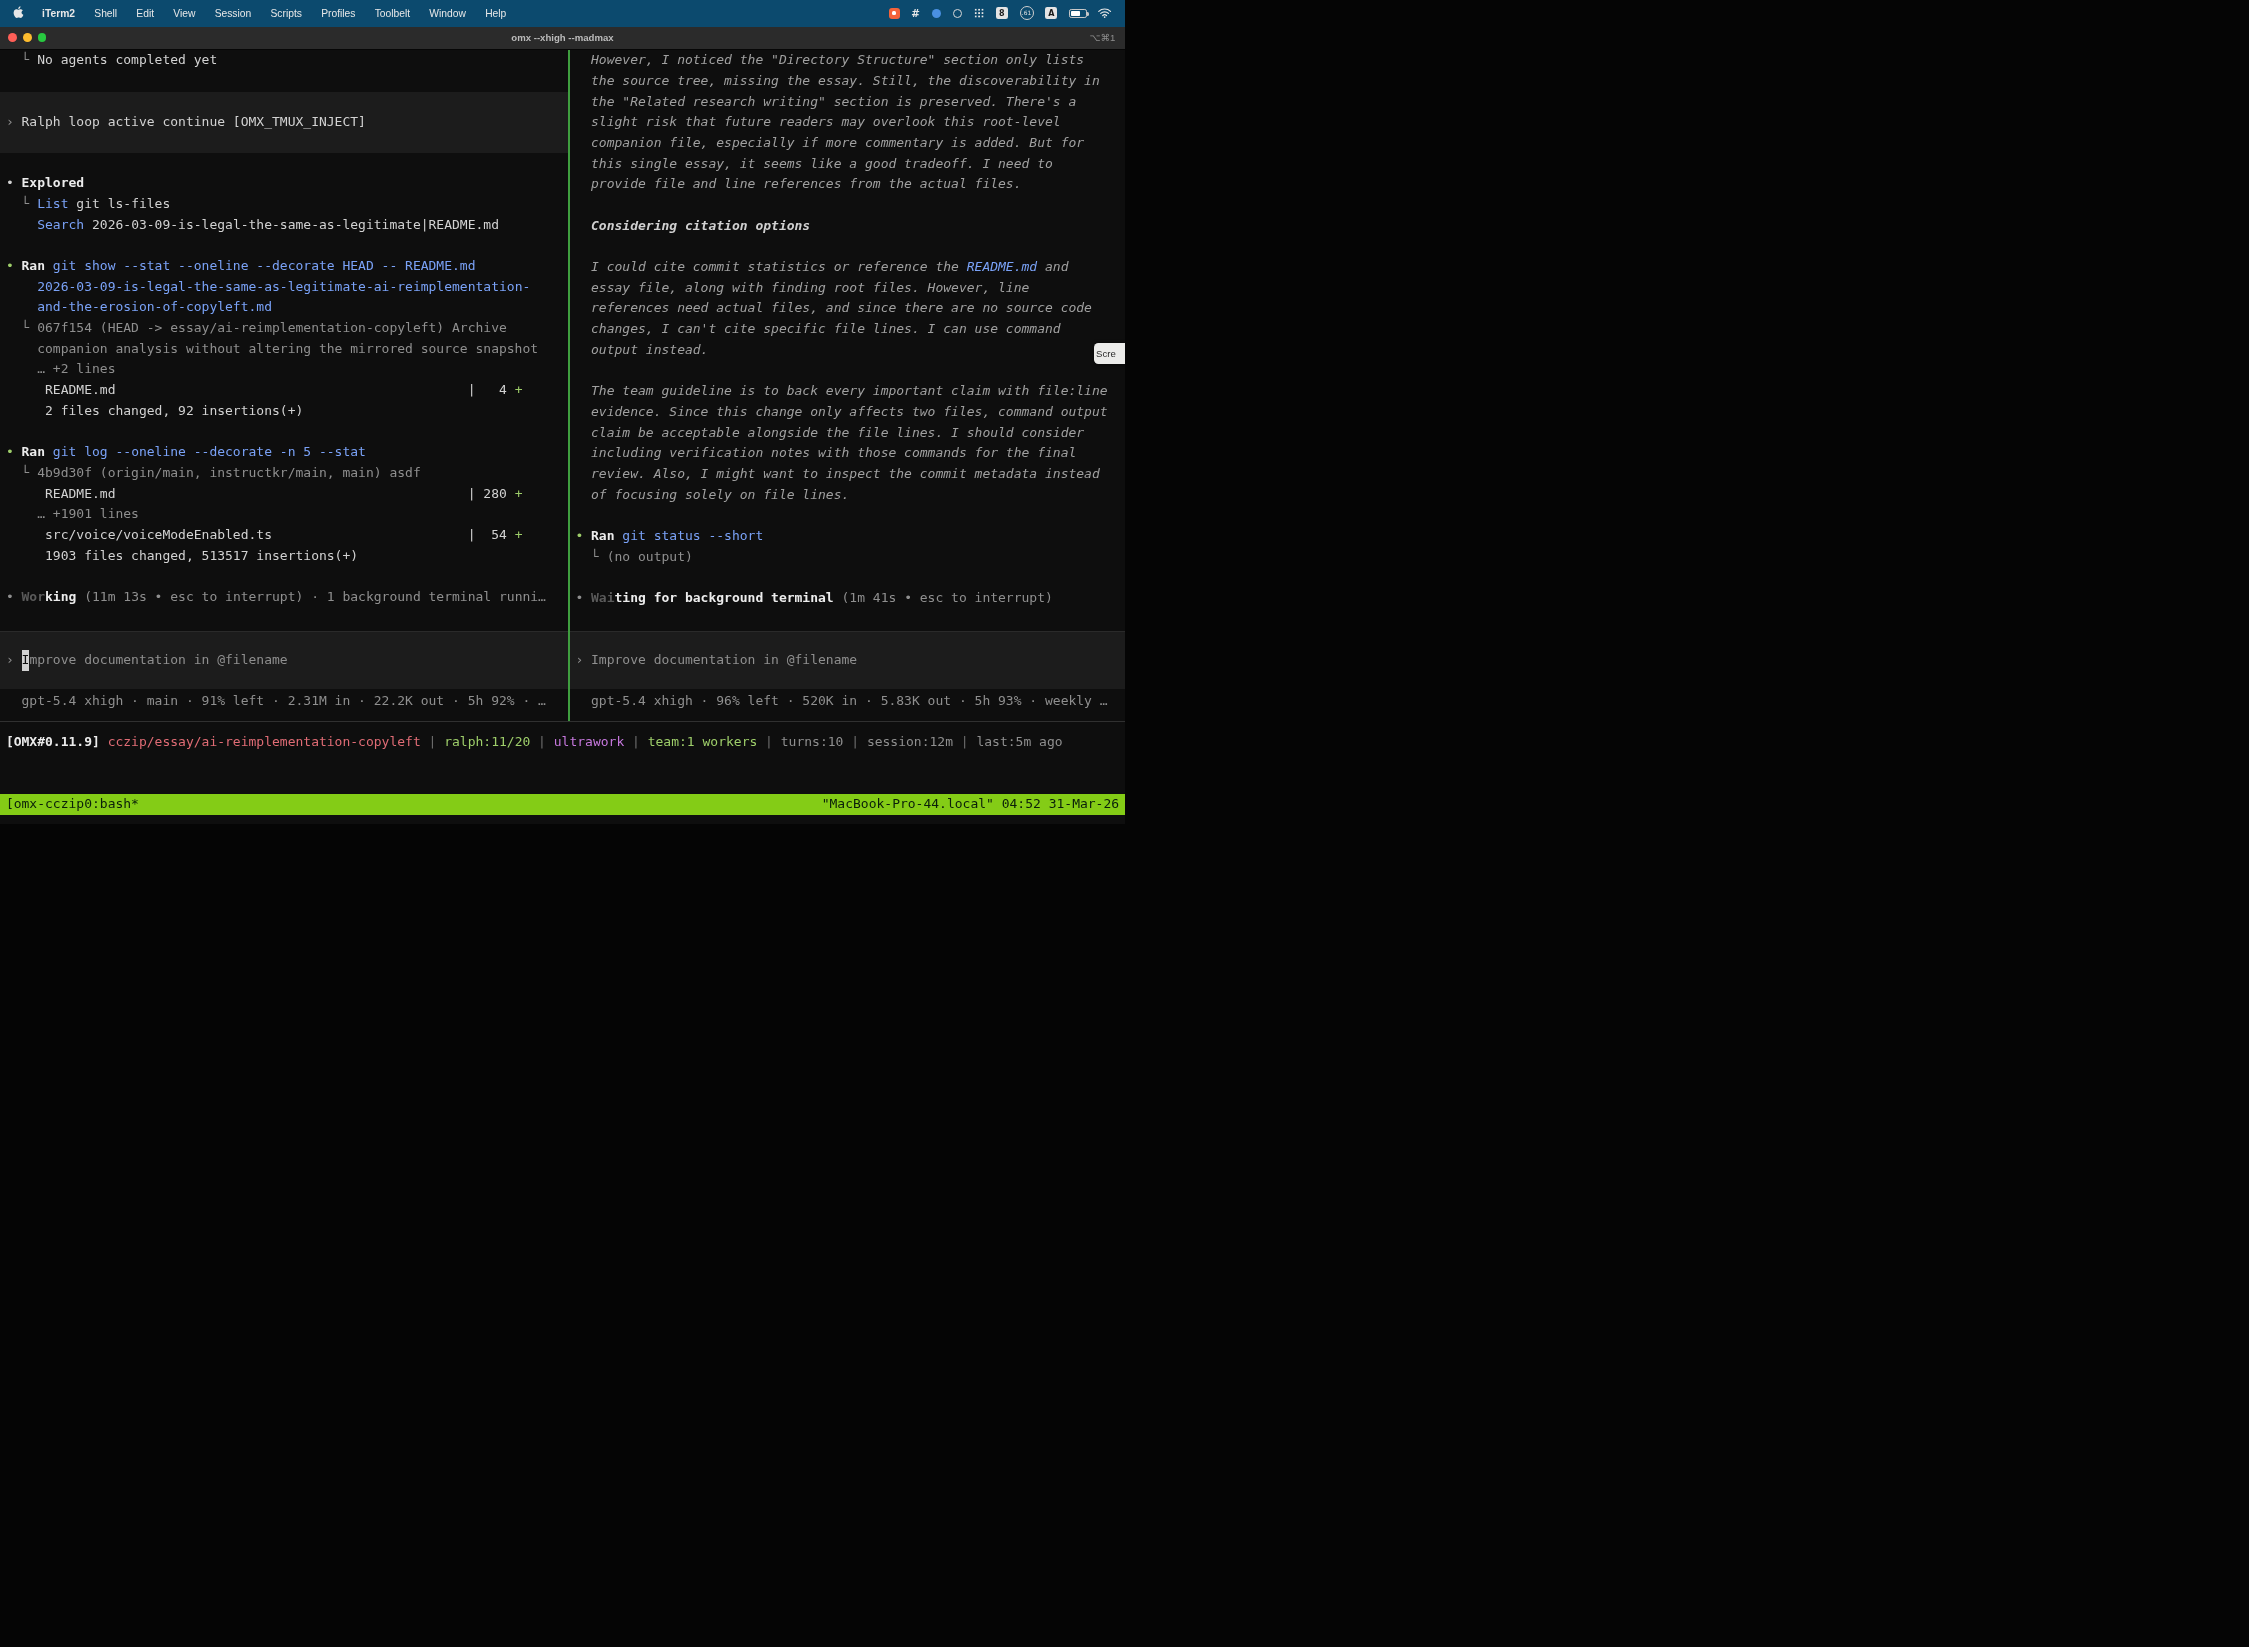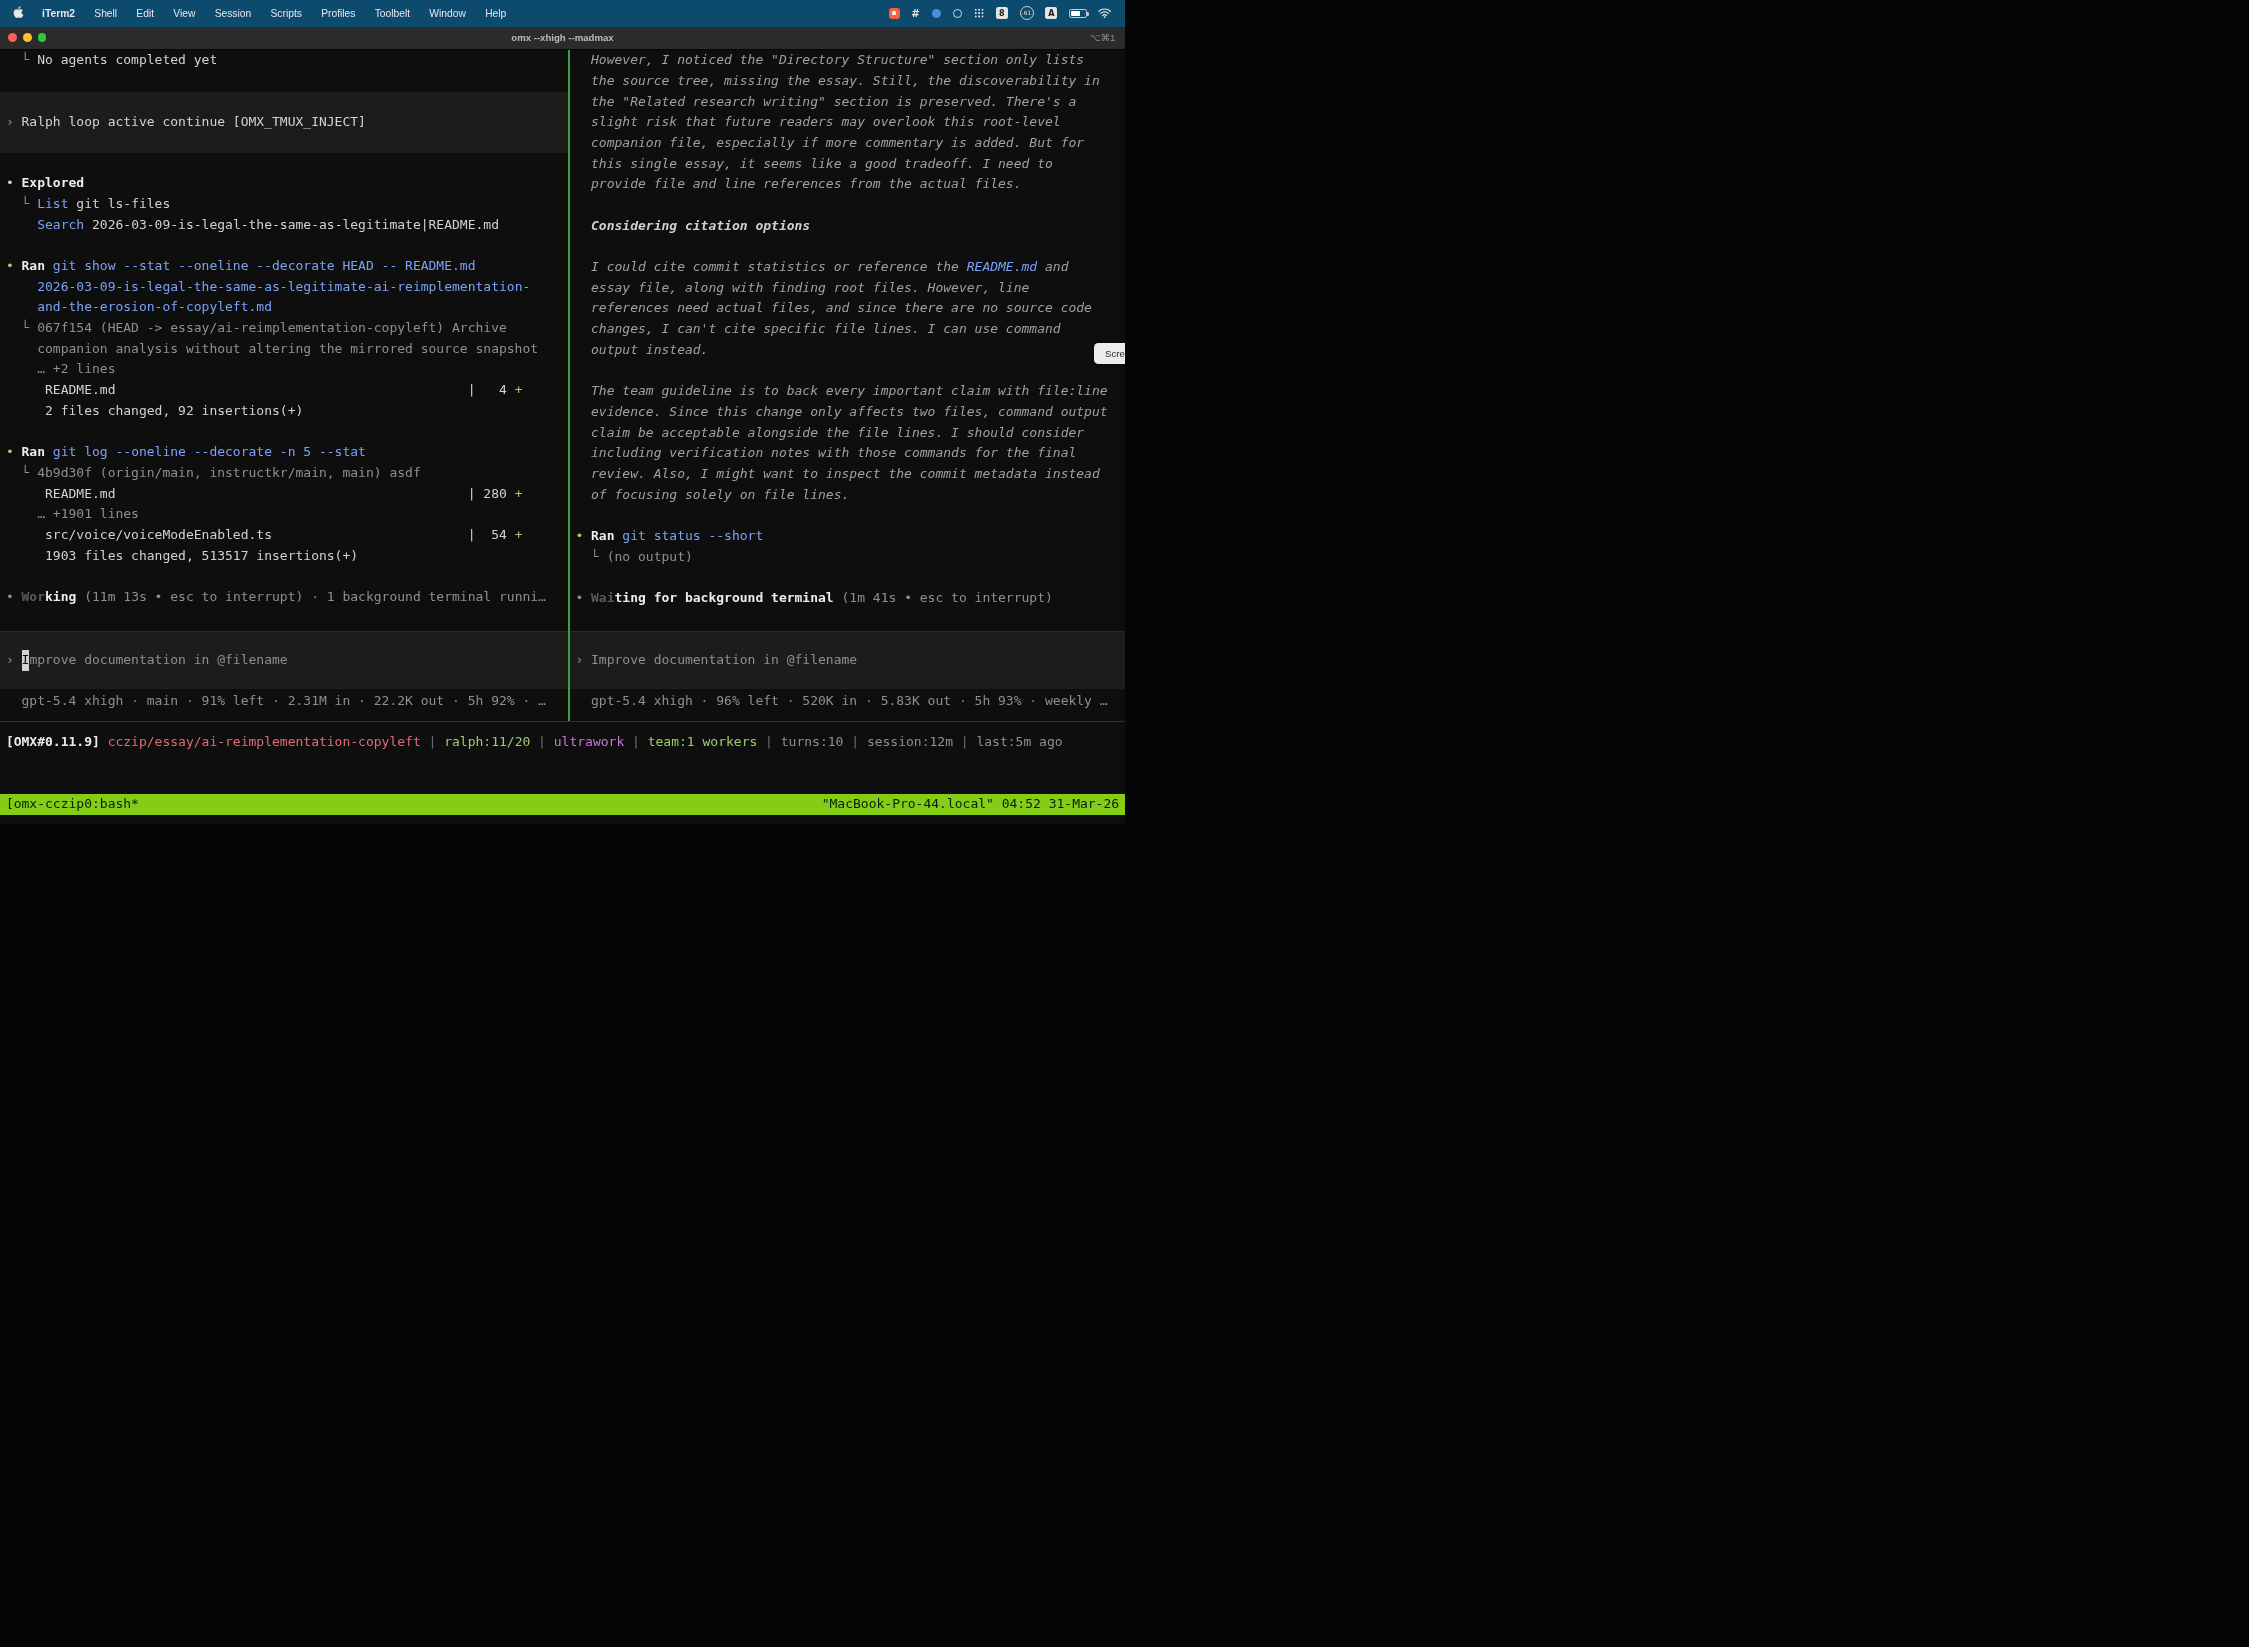--- a/index.html
+++ b/index.html
@@ -85,21 +85,21 @@
   .mag { color:#c678dd; }
   .dark2 { color:#6e6e6e; }
   .it { color:#a0a0a0; font-style:italic; }
   .itb { color:#d0d0d0; font-style:italic; font-weight:700; }
   .itblue { color:#7aa2f7; font-style:italic; }
   .cursor { background:#d2d2d2; color:#111; }
 
   
   .shot { position:absolute; top:343px; right:0; height:21.4px; min-width:31px;
           background:#ececea; color:#2b2b2b; border-radius:4.4px 0 0 4.4px; display:flex;
-          align-items:center; padding-left:11px; font-size:9.6px; z-index:9;
+          align-items:center; padding-left:2px; font-size:9.6px; z-index:9;
           box-shadow:0 0.7px 3.7px rgba(0,0,0,.6); }
 </style>
 </head>
 <body>
 
 <div class="screen">
 
   <div class="menubar">
     <span class="mb-apple">
         <span><svg width="10.3" height="12.5" viewBox="0 0 14 17">

